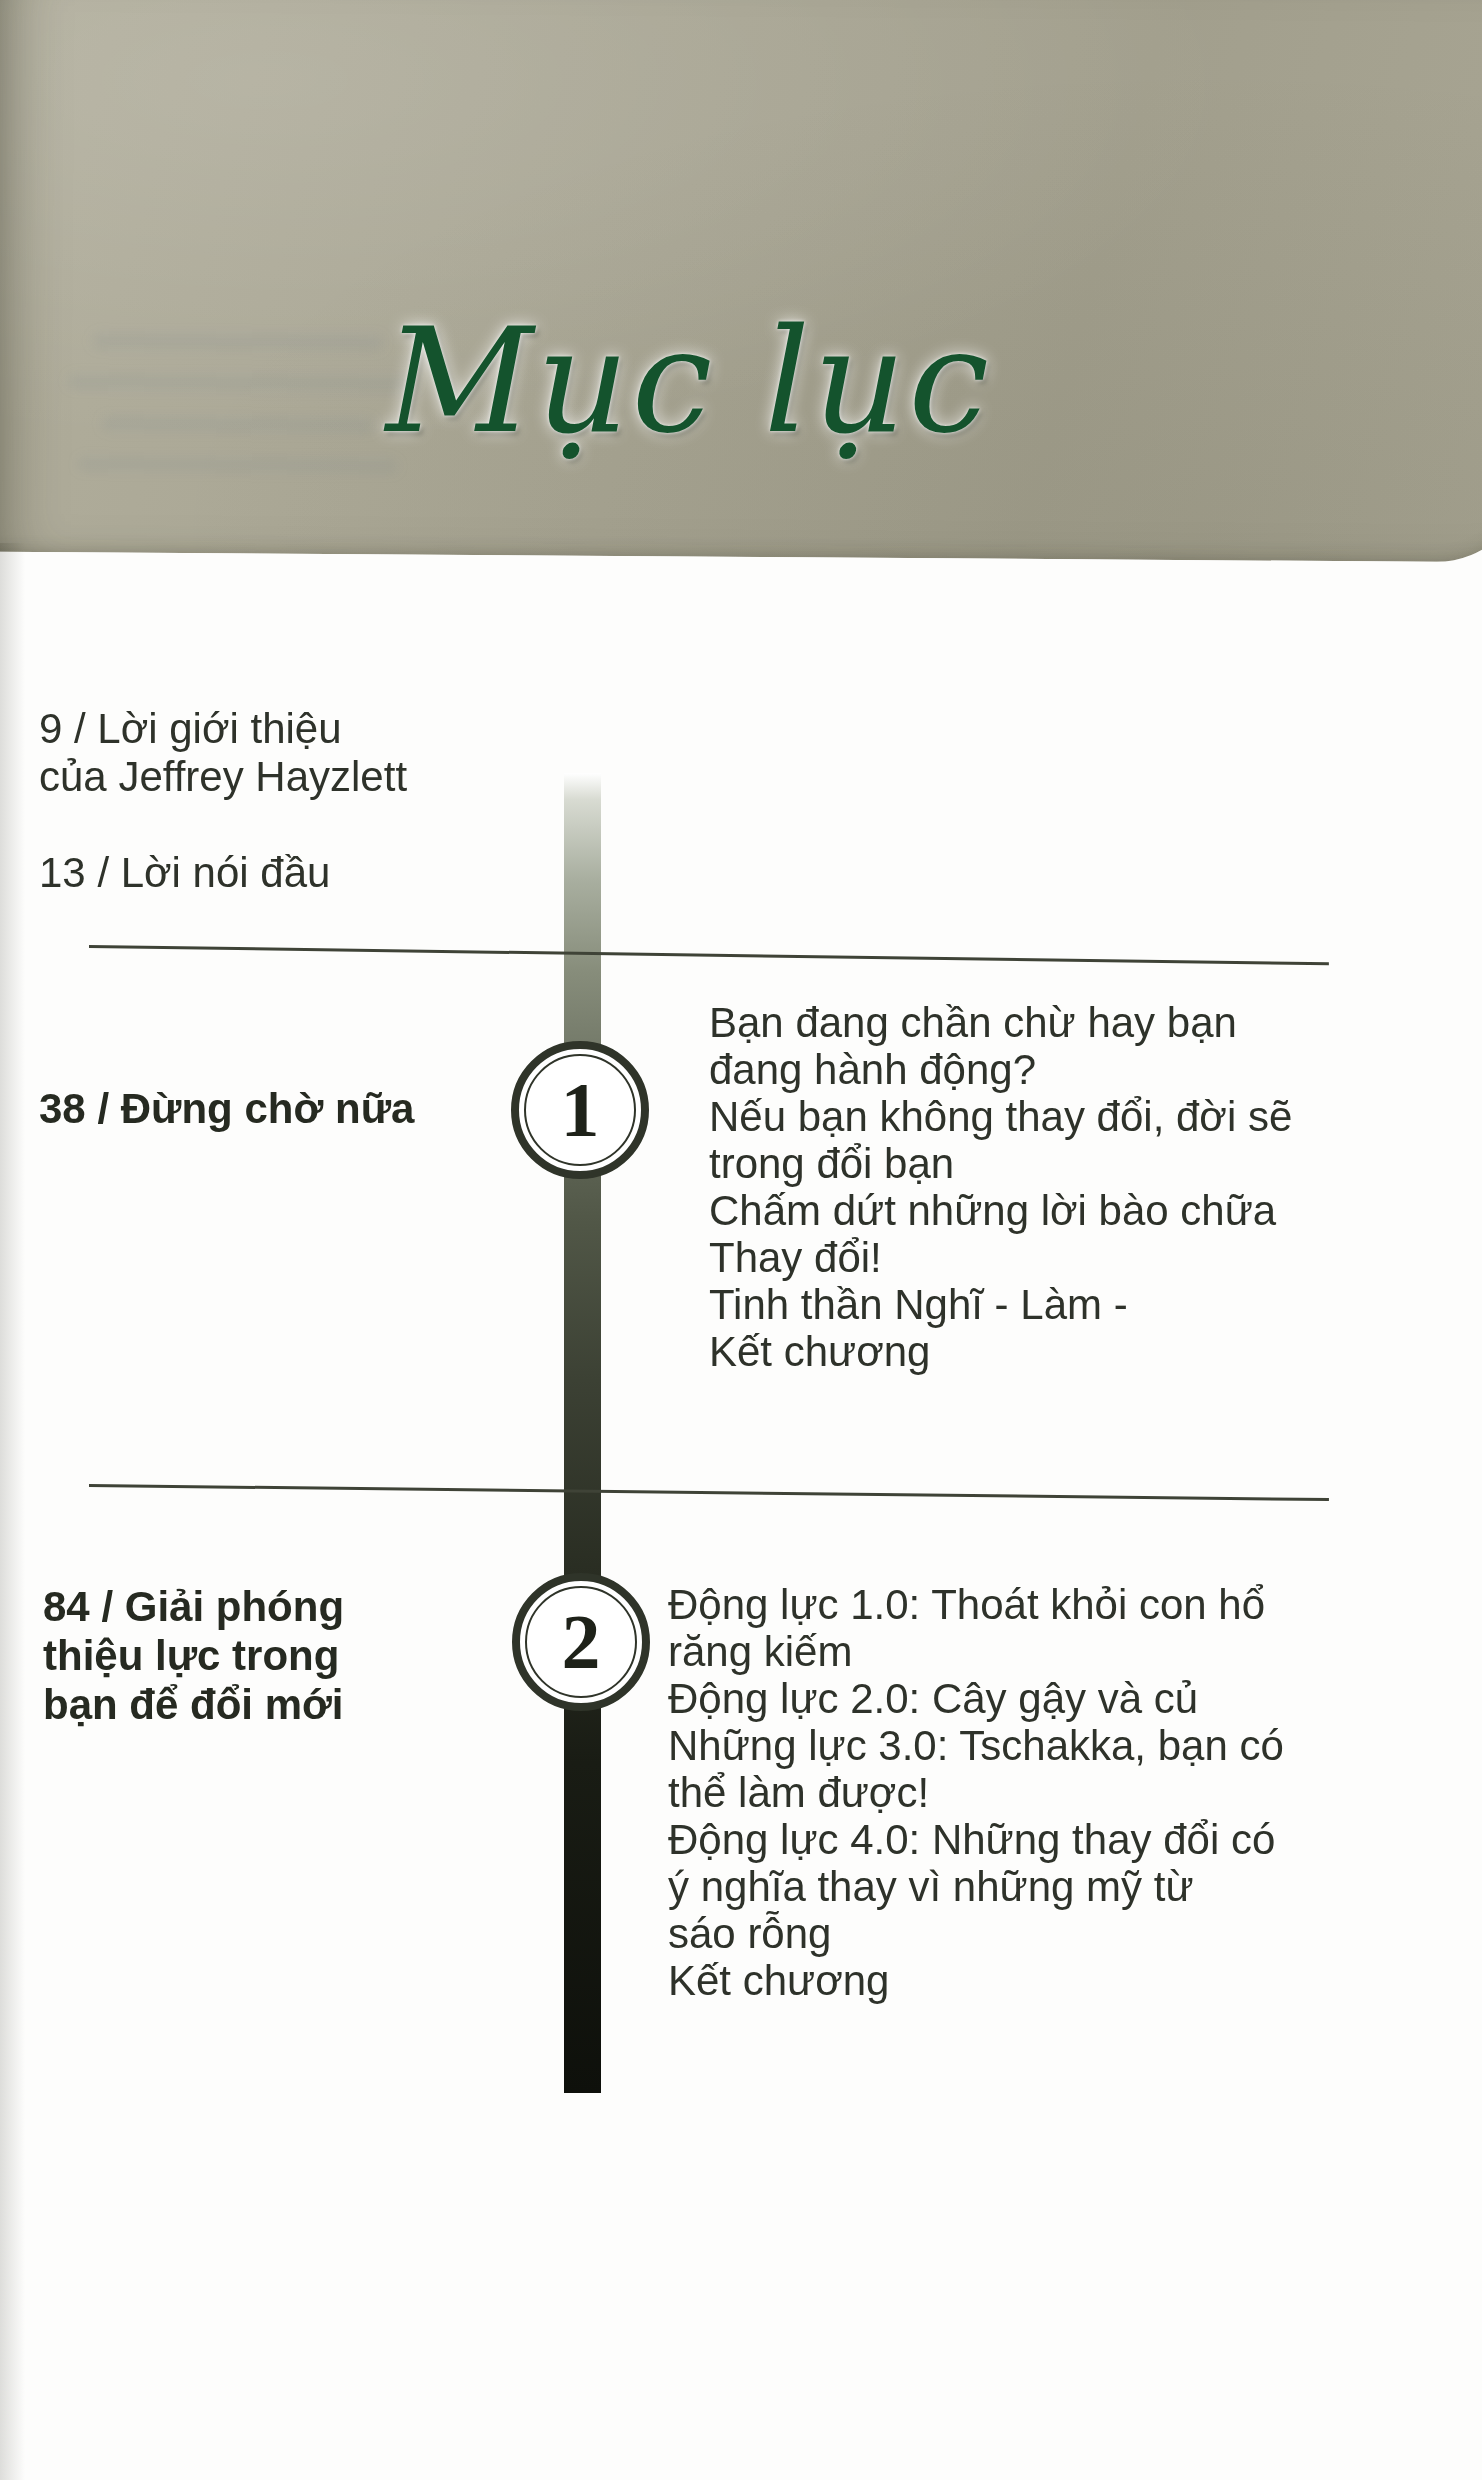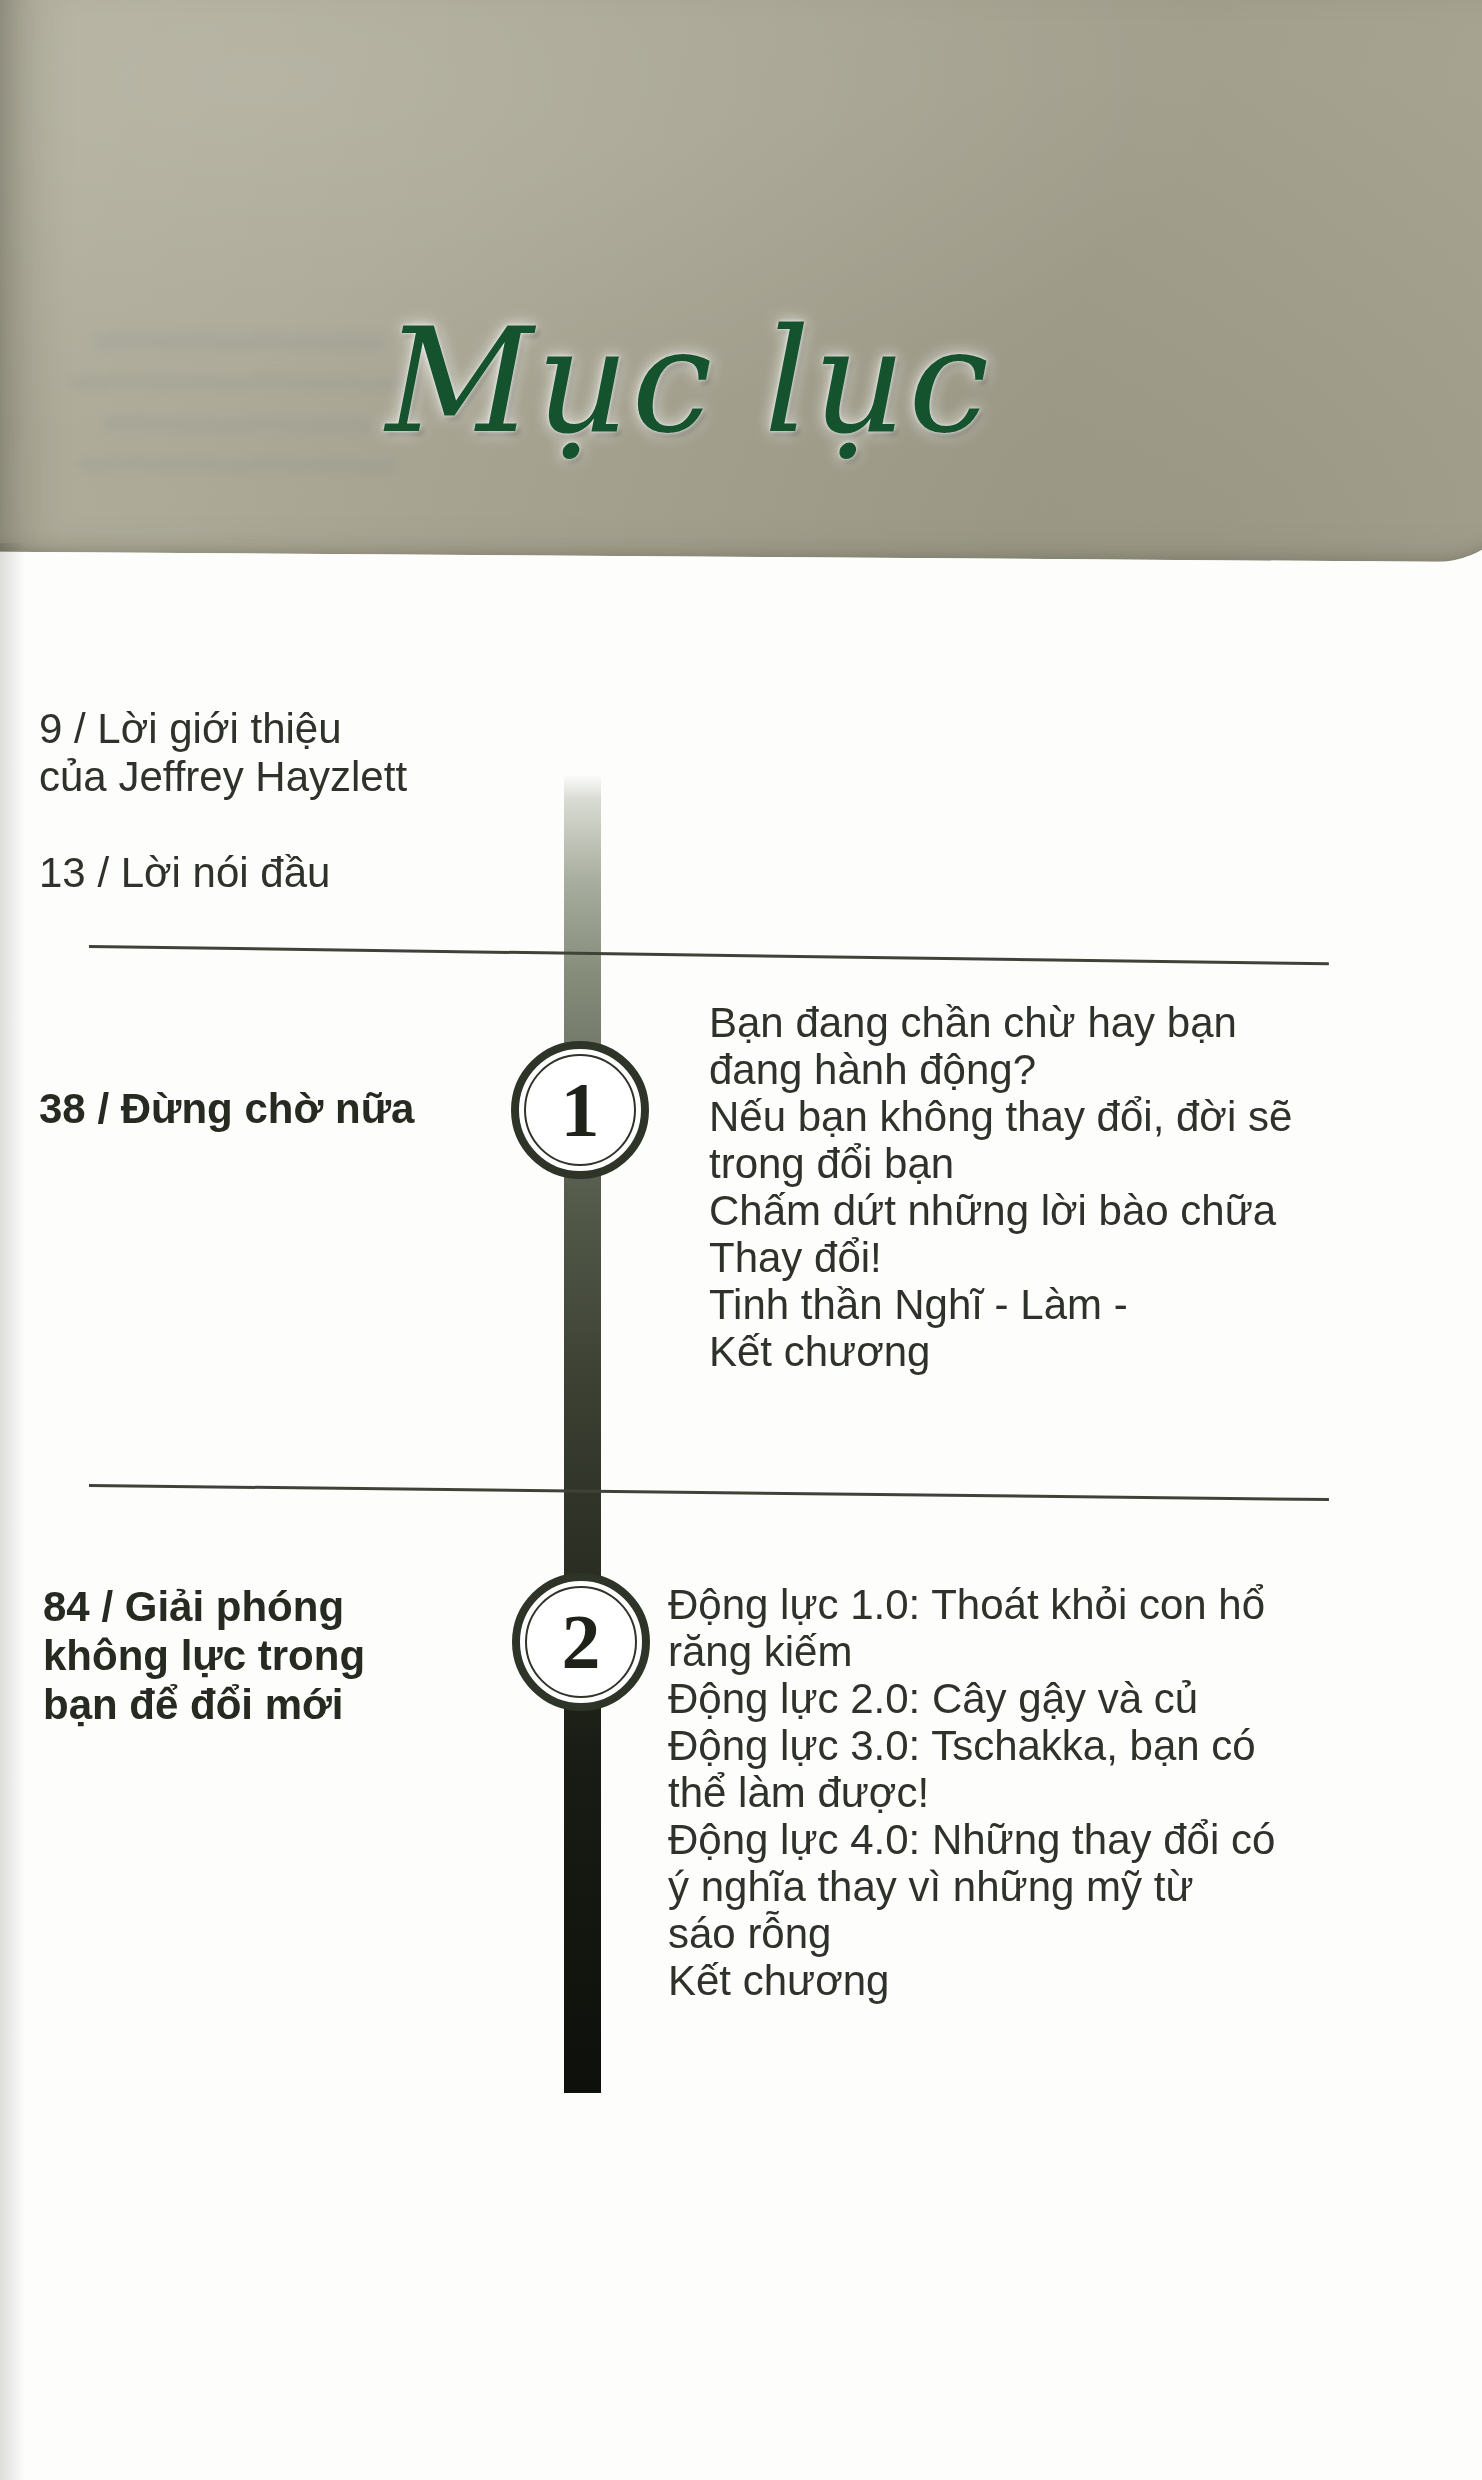--- a/index.html
+++ b/index.html
@@ -130,33 +130,33 @@
     <div class="tocline">Nếu bạn không thay đổi, đời sẽ</div>
     <div class="tocline">trong đổi bạn</div>
     <div class="tocline">Chấm dứt những lời bào chữa</div>
     <div class="tocline">Thay đổi!</div>
     <div class="tocline">Tinh thần Nghĩ - Làm -</div>
     <div class="tocline">Kết chương</div>
   </div>
 
   <div class="left-col chap-label chap2-label">
     <div class="tocline">84 / Giải phóng</div>
-    <div class="tocline">không lực trong</div>
+    <div class="tocline">thiệu lực trong</div>
     <div class="tocline">bạn để đổi mới</div>
   </div>
 
   <div class="medal m2">
     <span class="num">2</span>
   </div>
 
   <div class="right-col topics2">
     <div class="tocline">Động lực 1.0: Thoát khỏi con hổ</div>
     <div class="tocline">răng kiếm</div>
     <div class="tocline">Động lực 2.0: Cây gậy và củ</div>
-    <div class="tocline">Động lực 3.0: Tschakka, bạn có</div>
+    <div class="tocline">Những lực 3.0: Tschakka, bạn có</div>
     <div class="tocline">thể làm được!</div>
     <div class="tocline">Động lực 4.0: Những thay đổi có</div>
     <div class="tocline">ý nghĩa thay vì những mỹ từ</div>
     <div class="tocline">sáo rỗng</div>
     <div class="tocline">Kết chương</div>
   </div>
 
 </div>
 
 

